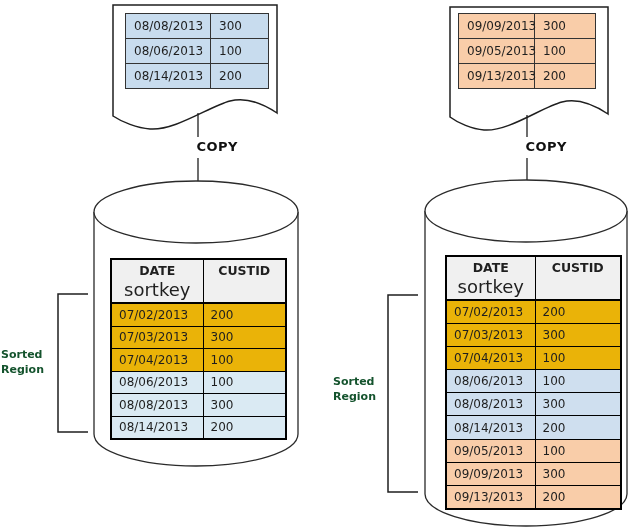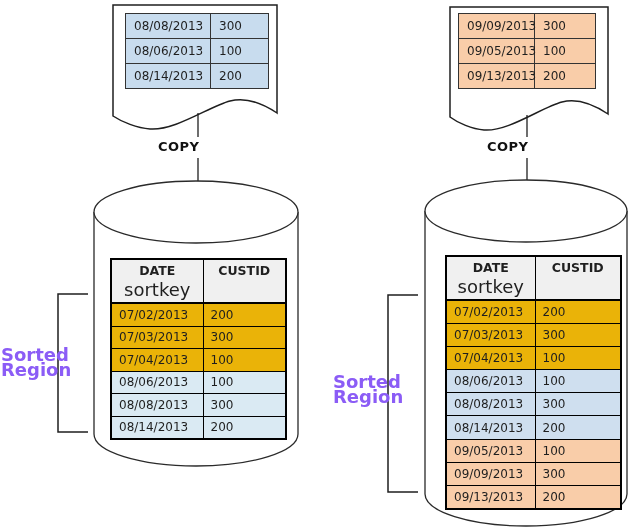--- a/index.html
+++ b/index.html
@@ -34,25 +34,25 @@
   table.dbTable td{
     font-size:12px;padding:0 0 0 7px;vertical-align:middle;white-space:nowrap;background:#eab308;
   }
   #dbL td{height:21.5px;}
   #dbR td{height:22.1px;}
   .rowBlueL td{background:#daeaf3 !important;}
   .rowBlueR td{background:#cfdfef !important;}
   .rowOrange td{background:#f9cda9 !important;}
 
   .copyLabel{
-    position:absolute;width:80px;text-align:left;
+    position:absolute;width:80px;text-align:right;
     font-size:13px;font-weight:bold;letter-spacing:.5px;color:#111;
   }
   .sortedLabel{
-    position:absolute;font-size:18px;font-weight:bold;line-height:15px;color:#8b5cf6;
+    position:absolute;font-size:11px;font-weight:bold;line-height:15px;color:#14532d;
   }
 </style>
 </head>
 <body>
 
 <div id="canvas">
 
   <svg class="shapes" viewBox="0 0 631 530">
 
     <path d="M113,5 H277 V113 C262,103 245,97 230,101 C210,106 175,131 150,129 C137,128 122,122 113,116 Z" fill="#ffffff" stroke="#1f1f1f" stroke-width="1.5"></path>

